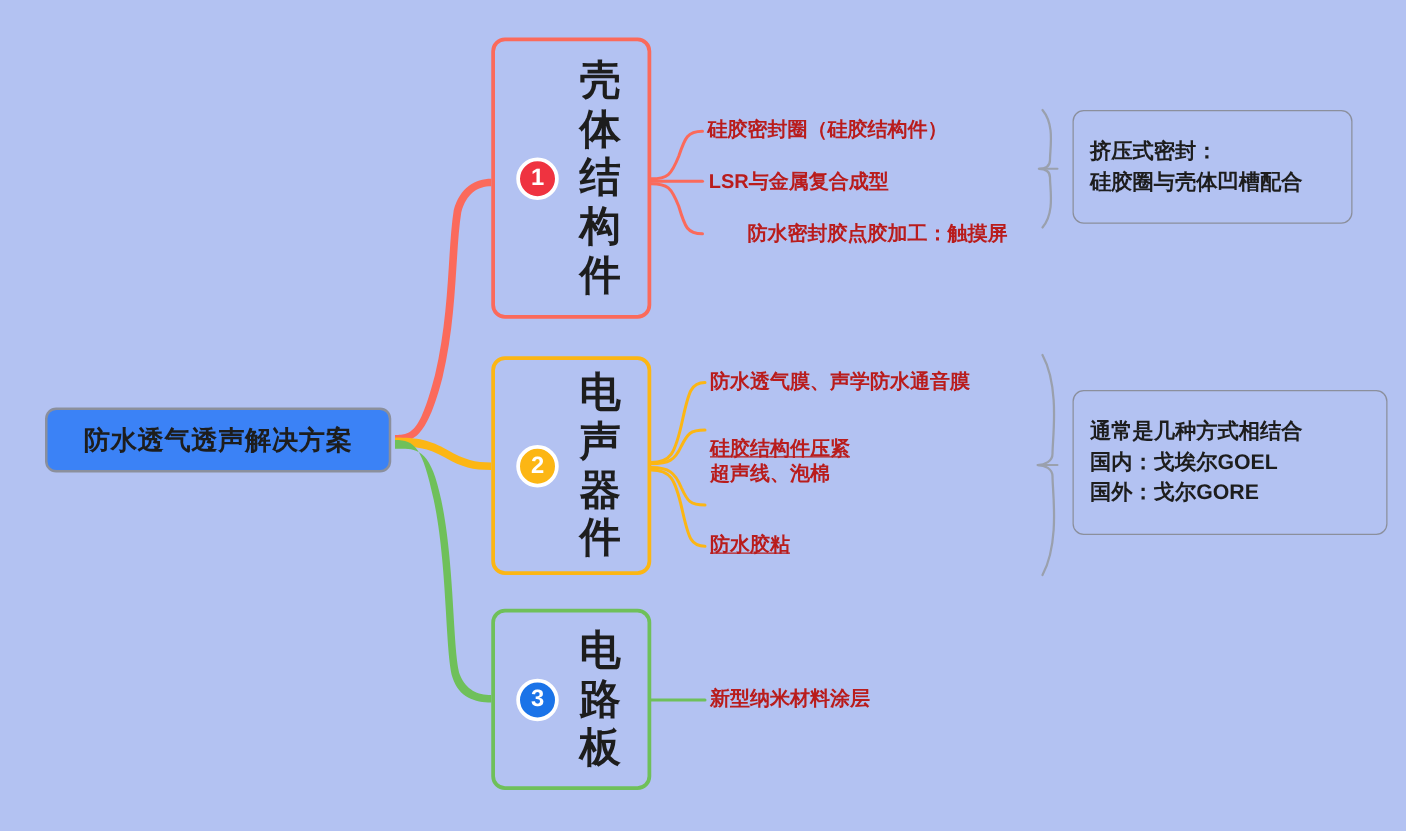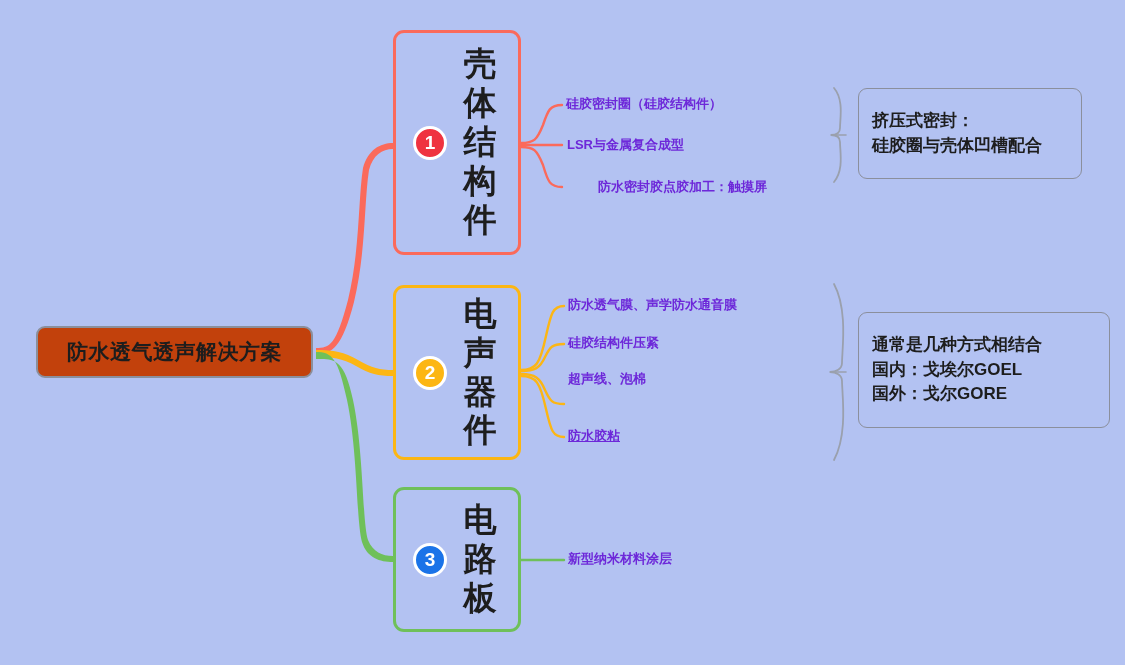--- a/index.html
+++ b/index.html
@@ -16,21 +16,21 @@
   #wires{position:absolute;left:0;top:0;width:1125px;height:665px;pointer-events:none;}
 
   
   .root-node{
     position:absolute;
     left:36px;top:326px;
     width:277px;height:52px;
     box-sizing:border-box;
     border:2px solid #8b8f9c;
     border-radius:9px;
-    background:#c2410c;
+    background:#3b82f6;
     display:flex;align-items:center;justify-content:center;
     font-size:21px;font-weight:bold;
     letter-spacing:.5px;
     color:#1d1d1d;
   }
 
   
   .branch-box{
     position:absolute;
     box-sizing:border-box;
@@ -65,23 +65,23 @@
   #branch-1{left:393px;top:30px;width:128px;height:225px;border-color:#fb6a5b;}
   #branch-2{left:393px;top:285px;width:128px;height:175px;border-color:#fcb614;}
   #branch-3{left:393px;top:487px;width:128px;height:145px;border-color:#6fc05a;}
   #badge-1{background:#ef3340;}
   #badge-2{background:#fcb614;}
   #badge-3{background:#1a73e8;}
 
   
   .leaf{
     position:absolute;
-    font-size:13px;
+    font-size:16px;
     font-weight:bold;
-    color:#6d28d9;
+    color:#b91c1c;
     white-space:nowrap;
     line-height:1;
   }
 
   
   .note{
     position:absolute;
     box-sizing:border-box;
     border:1.5px solid #8b8f9c;
     border-radius:9px;
@@ -176,21 +176,21 @@
     <div class="badge" id="badge-2">2</div>
     <div class="vtext">
       <span>电</span>
       <span>声</span>
       <span>器</span>
       <span>件</span>
     </div>
   </div>
 
   <div class="leaf" style="left:568px;top:298px;">防水透气膜、声学防水通音膜</div>
-  <div class="leaf" style="left:568px;top:336px;">硅胶结构件压紧</div>
+  <div class="leaf" style="left:568px;top:352px;text-decoration:underline;">硅胶结构件压紧</div>
   <div class="leaf" style="left:568px;top:372px;">超声线、泡棉</div>
   <div class="leaf" style="left:568px;top:429px;text-decoration:underline;">防水胶粘</div>
 
   <div class="note" id="note-2">
     <div>通常是几种方式相结合</div>
     <div>国内：戈埃尔GOEL</div>
     <div>国外：戈尔GORE</div>
   </div>
 
   <div class="branch-box" id="branch-3">

